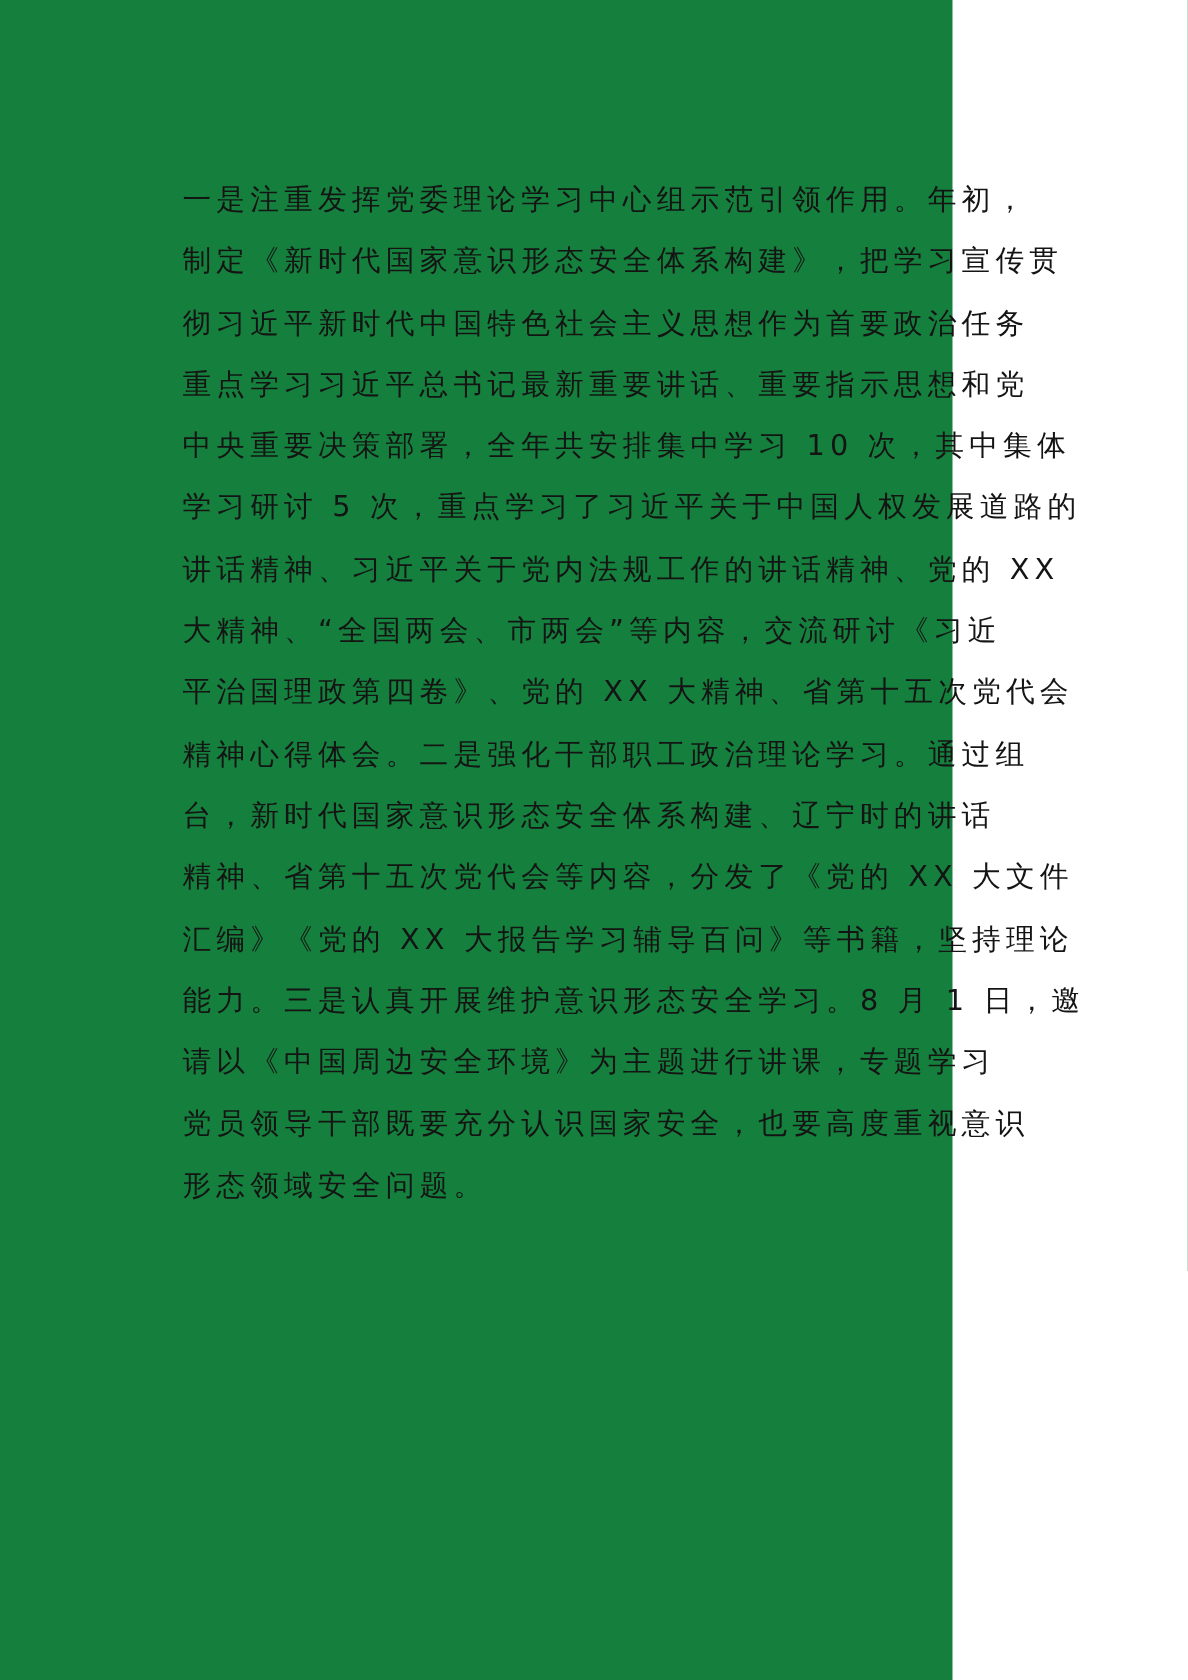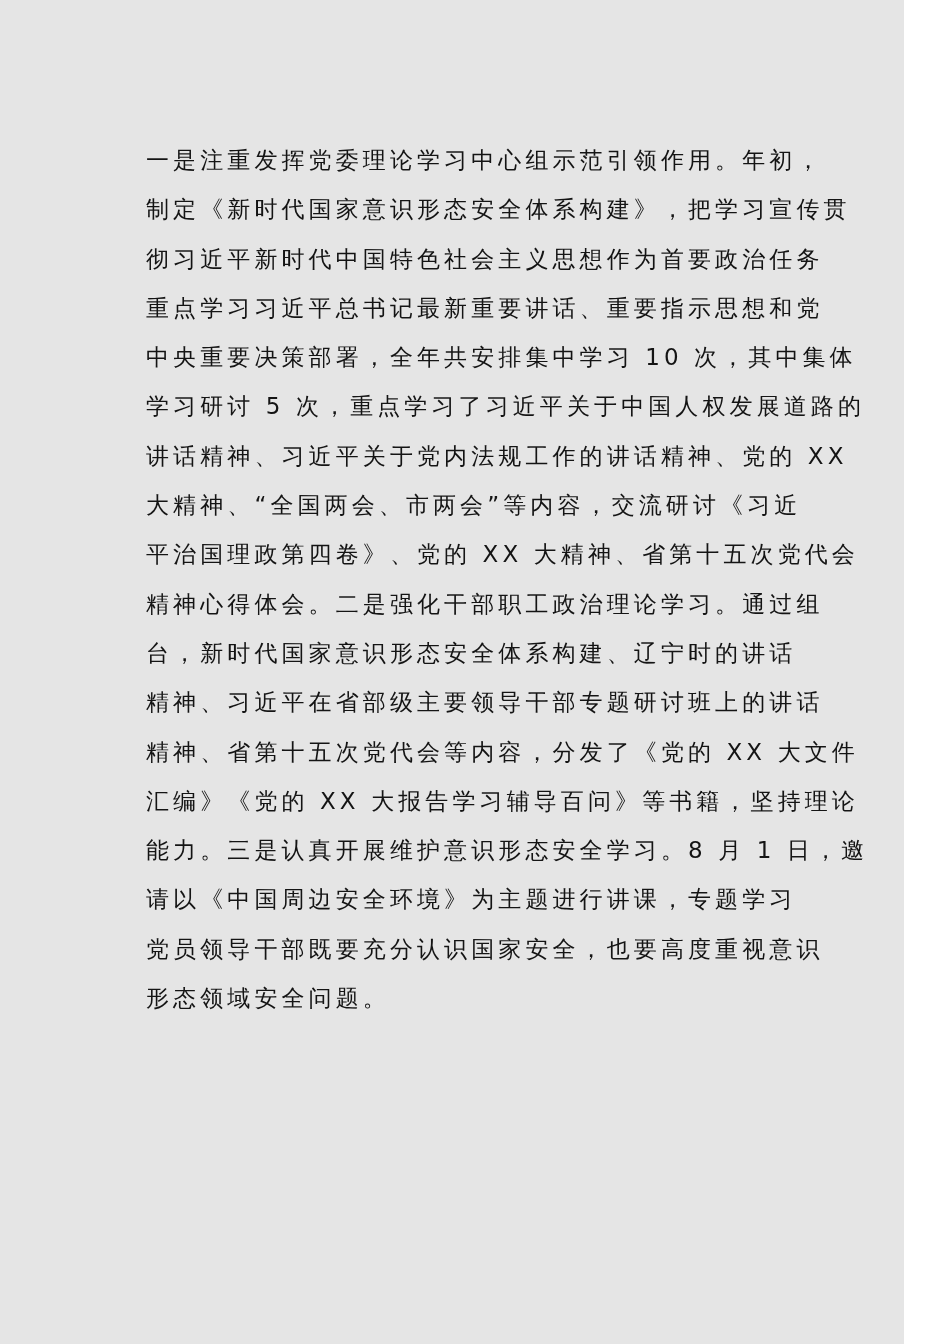--- a/index.html
+++ b/index.html
@@ -12,23 +12,23 @@
       height: 1344px;
       position: relative;
       overflow: hidden;
       font-family: "DejaVu Sans", "Liberation Sans", sans-serif;
       color: #111111;
     }
     .page {
       position: absolute;
       left: 0;
       top: 0;
-      width: 904px;
+      width: 762px;
       height: 1344px;
-      background: #e5e5e5;
+      background: #15803d;
     }
     .body-text {
       position: absolute;
       left: 146px;
       top: 136px;
       width: 664px;
     }
     .line {
       display: block;
       height: 49.3px;
@@ -48,21 +48,20 @@
     <span class="line">制定《新时代国家意识形态安全体系构建》，把学习宣传贯</span>
     <span class="line">彻习近平新时代中国特色社会主义思想作为首要政治任务</span>
     <span class="line">重点学习习近平总书记最新重要讲话、重要指示思想和党</span>
     <span class="line">中央重要决策部署，全年共安排集中学习 10 次，其中集体</span>
     <span class="line">学习研讨 5 次，重点学习了习近平关于中国人权发展道路的</span>
     <span class="line">讲话精神、习近平关于党内法规工作的讲话精神、党的 XX</span>
     <span class="line">大精神、“全国两会、市两会”等内容，交流研讨《习近</span>
     <span class="line">平治国理政第四卷》、党的 XX 大精神、省第十五次党代会</span>
     <span class="line">精神心得体会。二是强化干部职工政治理论学习。通过组</span>
     <span class="line">台，新时代国家意识形态安全体系构建、辽宁时的讲话</span>
-    <span class="line">精神、习近平在省部级主要领导干部专题研讨班上的讲话</span>
     <span class="line">精神、省第十五次党代会等内容，分发了《党的 XX 大文件</span>
     <span class="line">汇编》《党的 XX 大报告学习辅导百问》等书籍，坚持理论</span>
     <span class="line">能力。三是认真开展维护意识形态安全学习。8 月 1 日，邀</span>
     <span class="line">请以《中国周边安全环境》为主题进行讲课，专题学习</span>
     <span class="line">党员领导干部既要充分认识国家安全，也要高度重视意识</span>
     <span class="line">形态领域安全问题。</span>
   </div>
 </div>
 
 </body></html>

